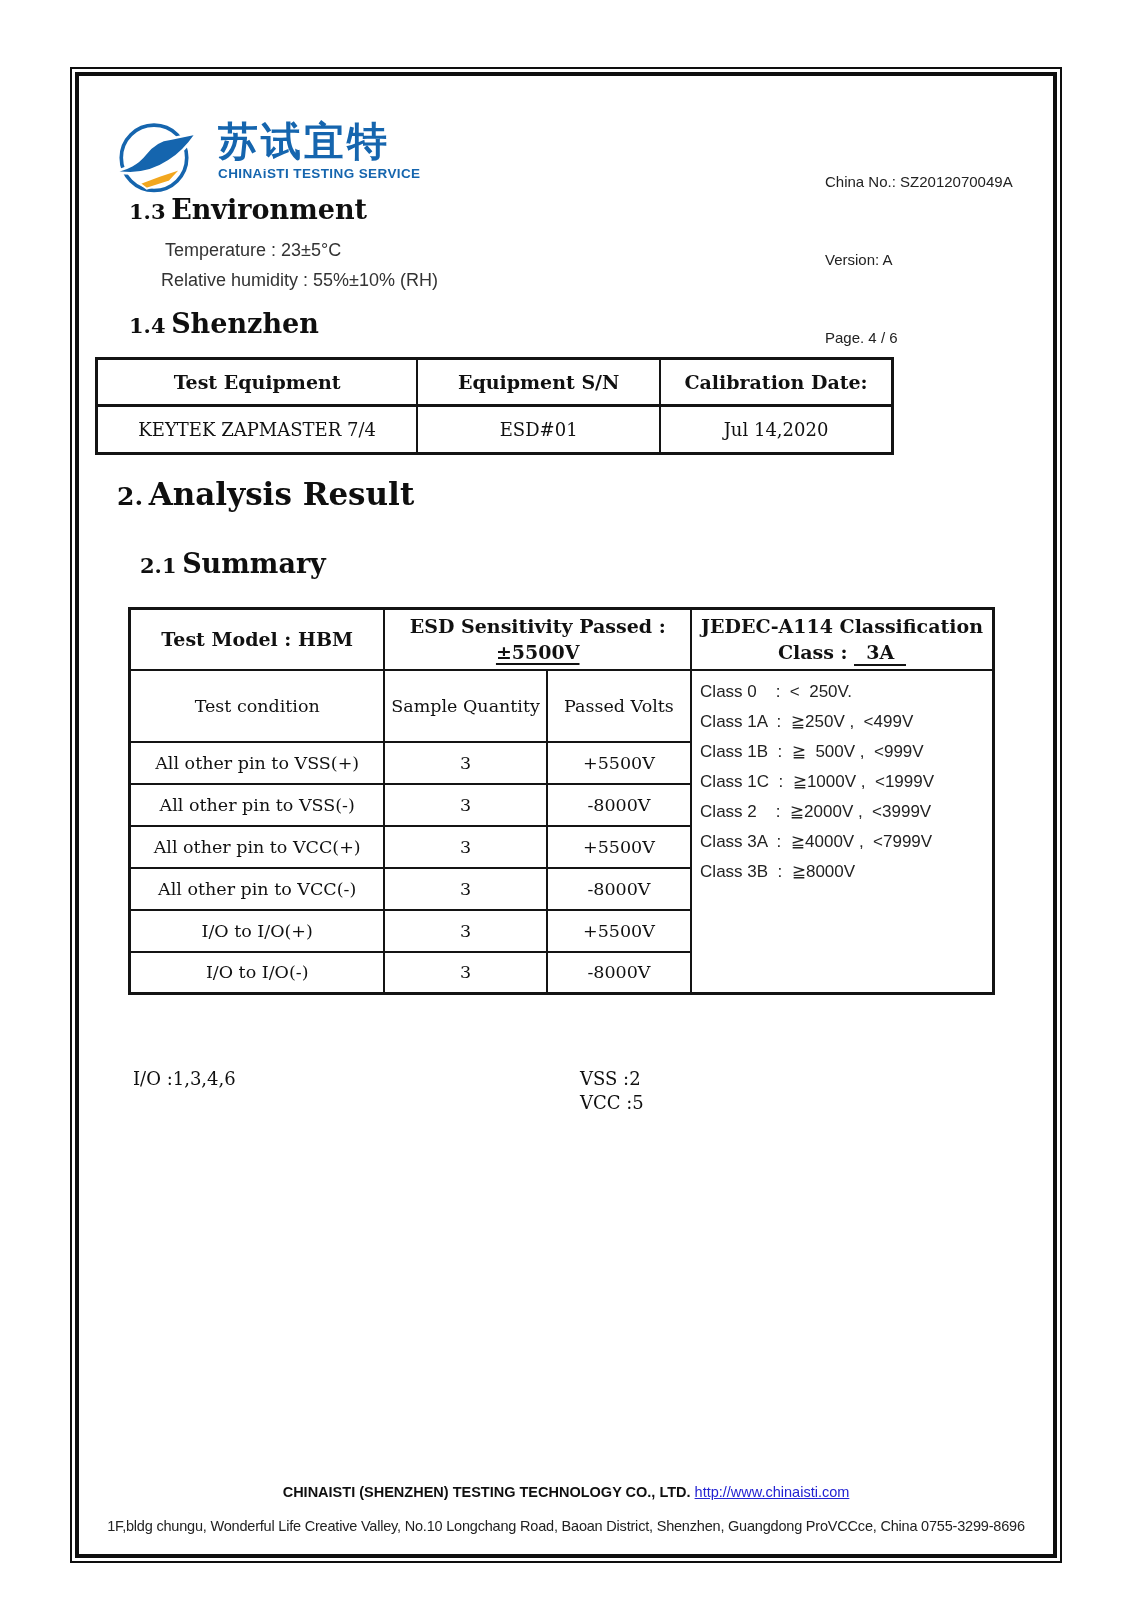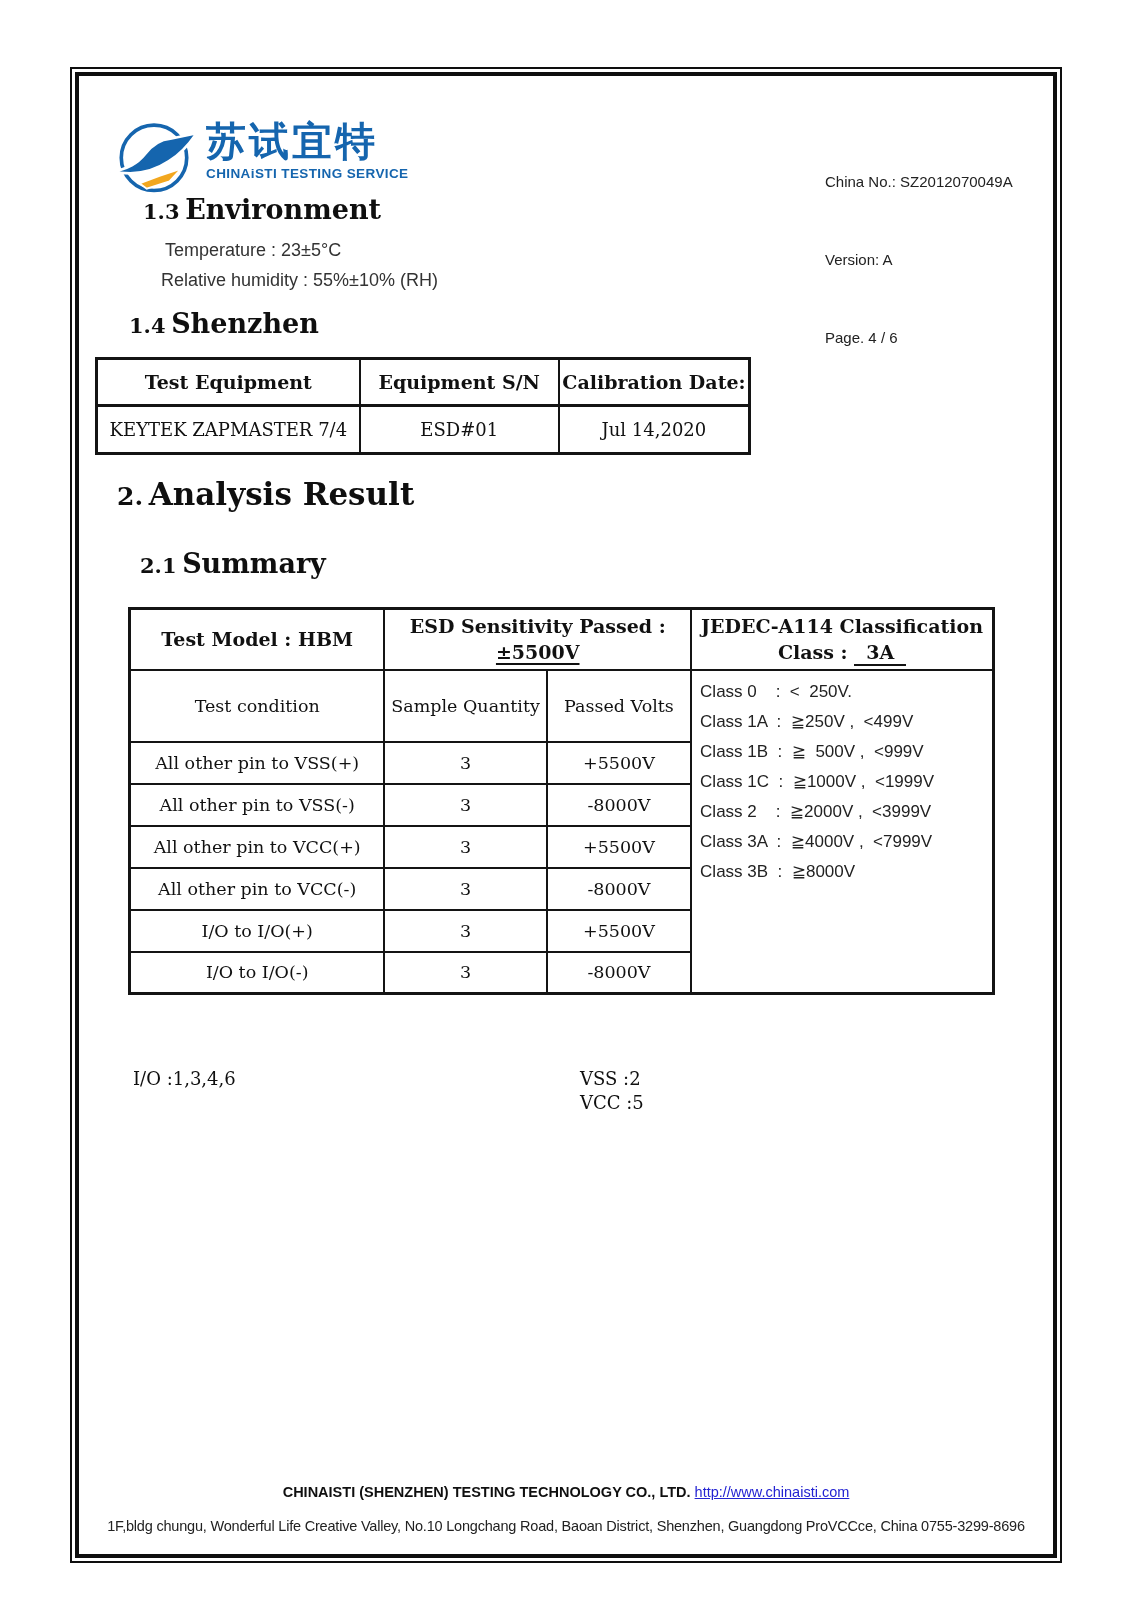--- a/index.html
+++ b/index.html
@@ -4,38 +4,38 @@
 <style>
   html,body{margin:0;padding:0;background:#ffffff;}
   body{width:1130px;height:1600px;position:relative;font-family:"Liberation Sans",sans-serif;color:#111;}
   .frame{position:absolute;left:75px;top:72px;width:982px;height:1486px;box-sizing:border-box;
          border:4px solid #0e0e0e;outline:2px solid #0e0e0e;outline-offset:3px;background:#fff;}
   .abs{position:absolute;}
 
   
   .logo-row{left:29px;top:40px;display:flex;align-items:flex-start;}
   .logo-mark{width:92px;height:80px;flex:0 0 auto;}
-  .logo-text{margin-left:6px;padding-top:2px;}
+  .logo-text{margin-left:18px;padding-top:2px;}
   .logo-cn{font-size:40px;font-weight:bold;color:#1565ae;letter-spacing:3px;line-height:46px;font-family:"Liberation Sans",sans-serif;}
   .logo-en{font-size:13.5px;font-weight:bold;color:#1565ae;letter-spacing:.4px;margin-top:2px;}
   .case-info{left:746px;top:41px;font-size:15px;color:#222;line-height:26px;white-space:pre;}
 
   
   .h-sec{font-family:"DejaVu Serif","Liberation Serif",serif;font-weight:bold;color:#0f0f0f;white-space:nowrap;}
   .h-sec .num{font-size:21px;}
   .h-sec .txt{font-size:27px;}
   .h-big .num{font-size:25px;}
   .h-big .txt{font-size:31px;}
 
   .env-line{font-size:18px;color:#333;}
 
   
   table{border-collapse:collapse;table-layout:fixed;}
   td{box-sizing:border-box;}
-  .equip-table{left:16px;top:281px;width:656px;}
+  .equip-table{left:16px;top:281px;width:799px;}
   .equip-table td{border:2px solid #141414;text-align:center;vertical-align:middle;
       font-family:"DejaVu Serif","Liberation Serif",serif;font-size:18px;}
   .equip-table{border:3px solid #141414;}
   .equip-table tr.hd td{font-weight:bold;font-size:19px;height:47px;border-bottom:3px solid #141414;}
   .equip-table tr.bd td{height:48px;}
 
   .sum-table{left:49px;top:531px;width:867px;border:3px solid #141414;}
   .sum-table td{border:2px solid #141414;text-align:center;vertical-align:middle;
       font-family:"DejaVu Serif","Liberation Serif",serif;font-size:17.5px;}
   .sum-table tr.hd td{font-weight:bold;font-size:19px;height:61px;line-height:26px;}
@@ -71,21 +71,21 @@
       <div class="logo-en">CHINAiSTI TESTING SERVICE</div>
     </div>
   </div>
 
   <div class="abs case-info">
     <div>China No.: SZ2012070049A</div>
     <div>Version: A</div>
     <div>Page. 4 / 6</div>
   </div>
 
-  <div class="abs h-sec" style="left:50px;top:118px;margin-left:14px;">
+  <div class="abs h-sec" style="left:50px;top:118px;">
     <span class="num">1.3</span>
     <span class="txt">Environment</span>
   </div>
   <div class="abs env-line" style="left:86px;top:164px;">Temperature : 23±5°C</div>
   <div class="abs env-line" style="left:82px;top:194px;">Relative humidity : 55%±10% (RH)</div>
 
   <div class="abs h-sec" style="left:50px;top:232px;">
     <span class="num">1.4</span>
     <span class="txt">Shenzhen</span>
   </div>

